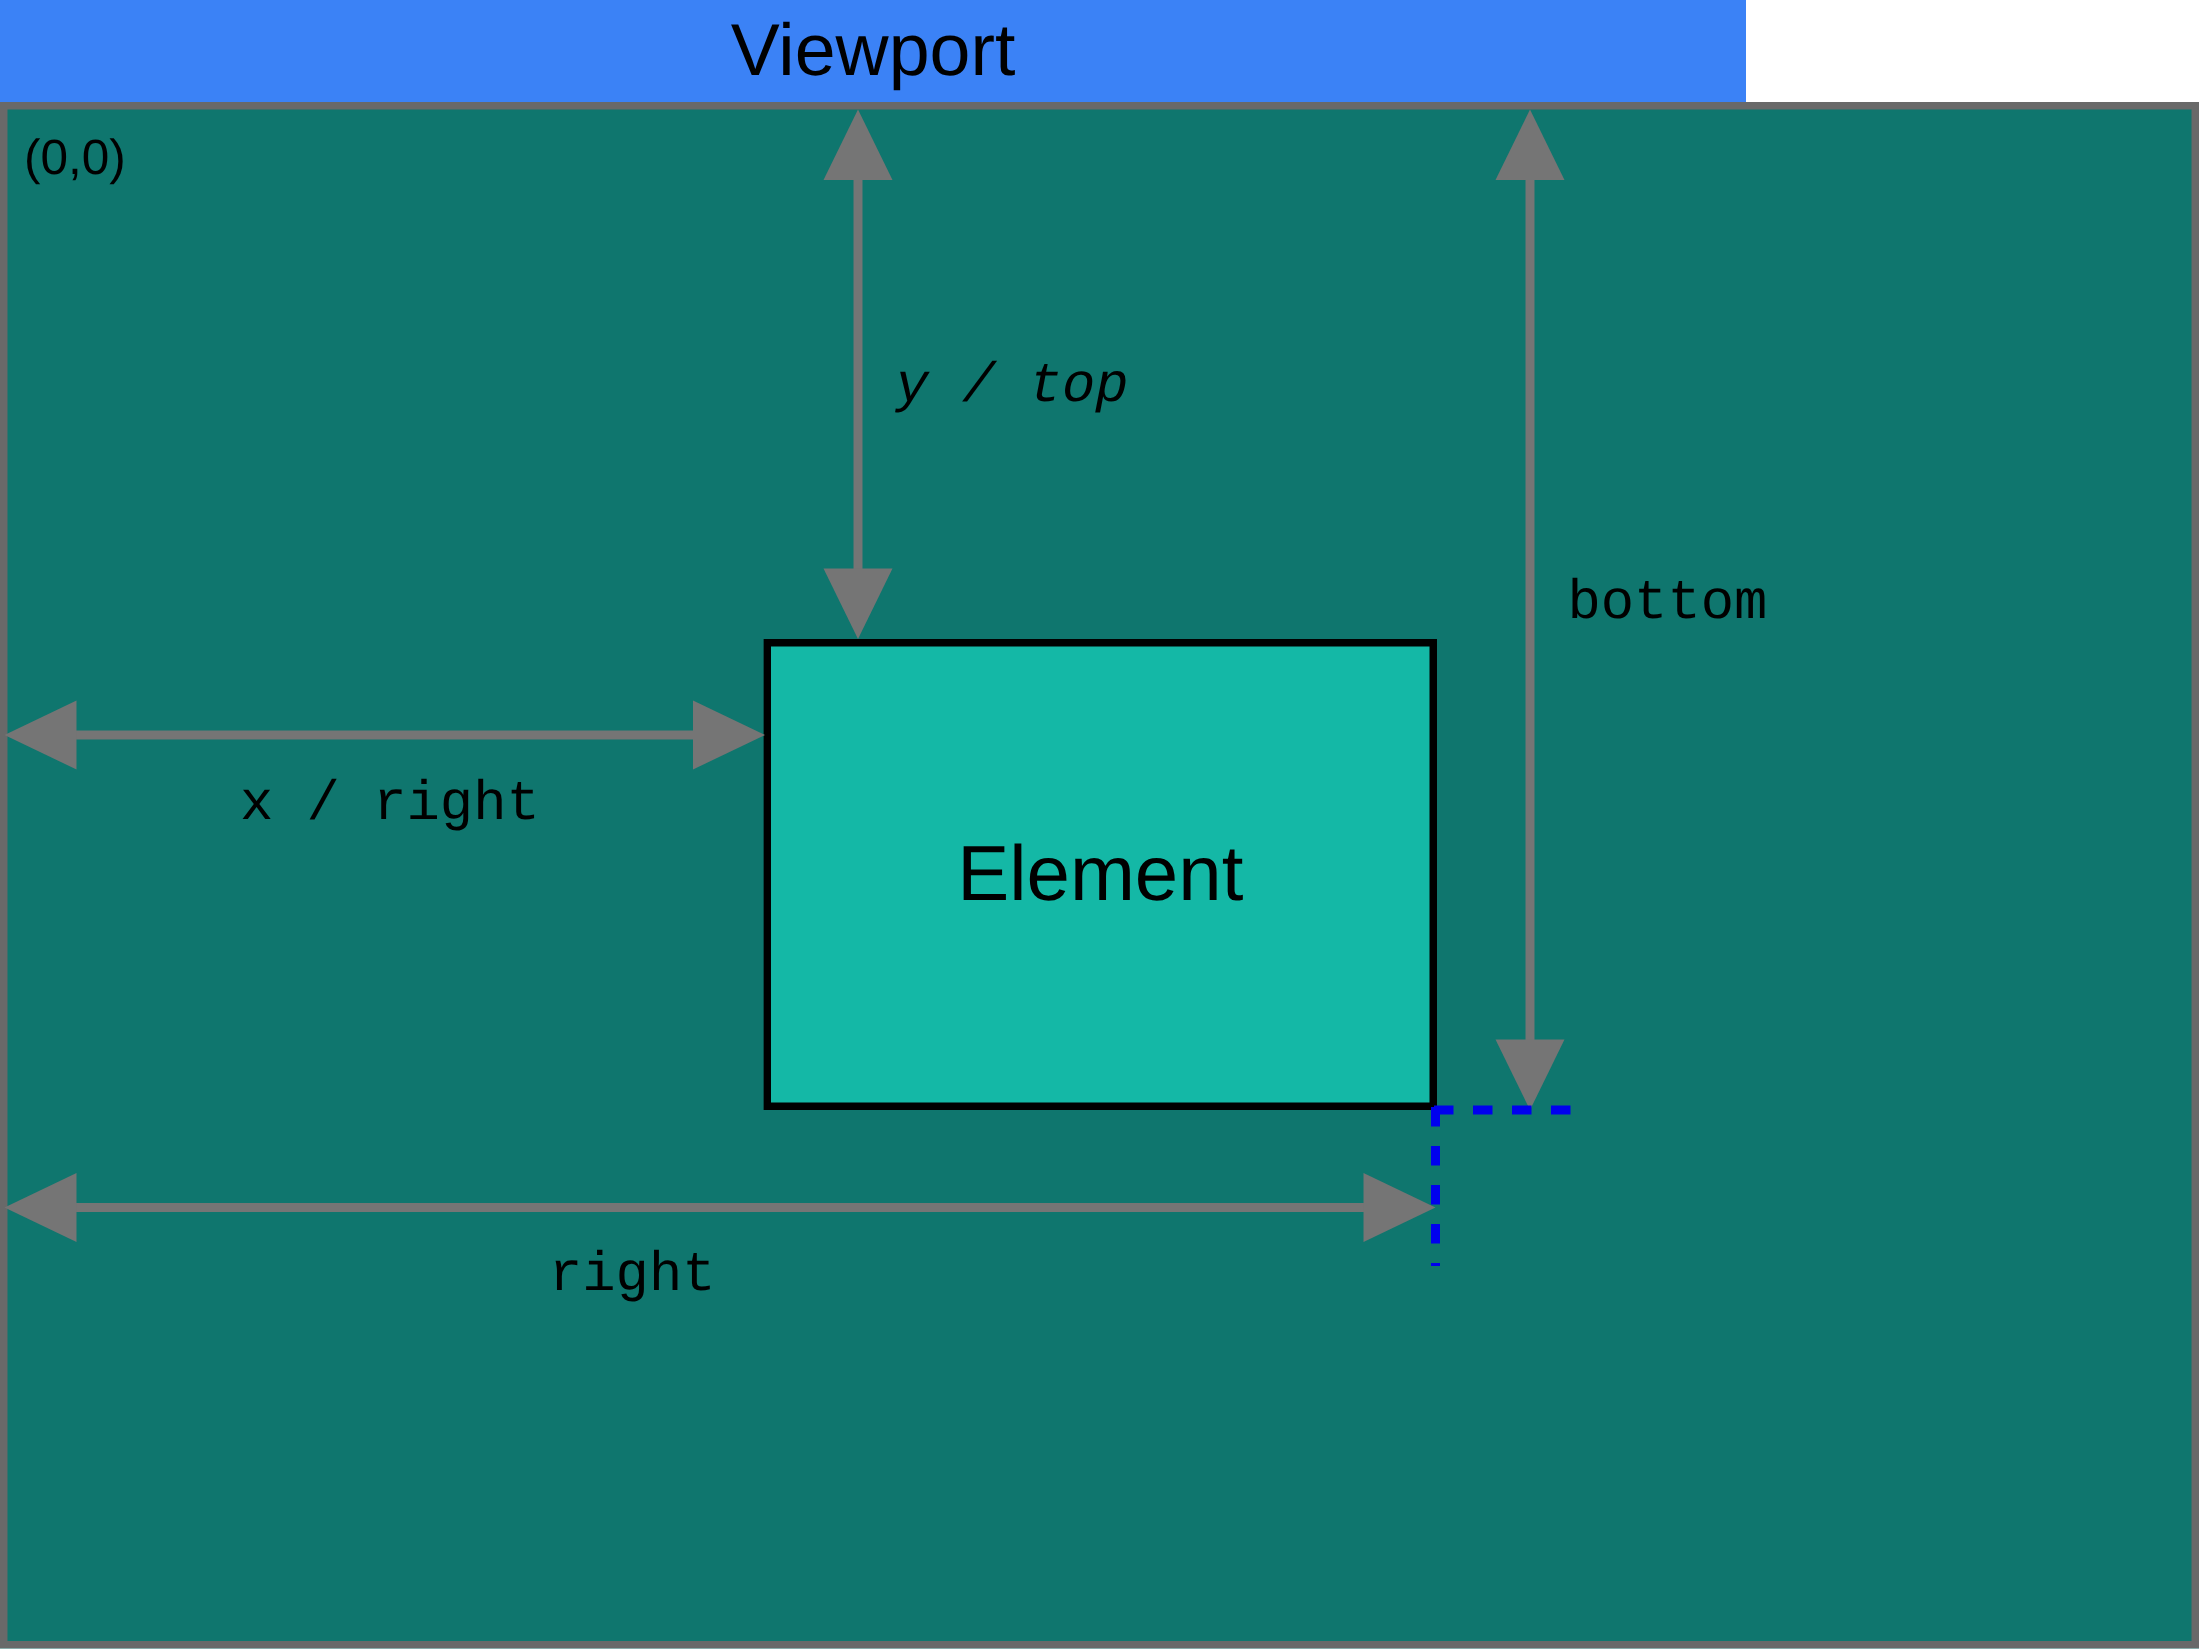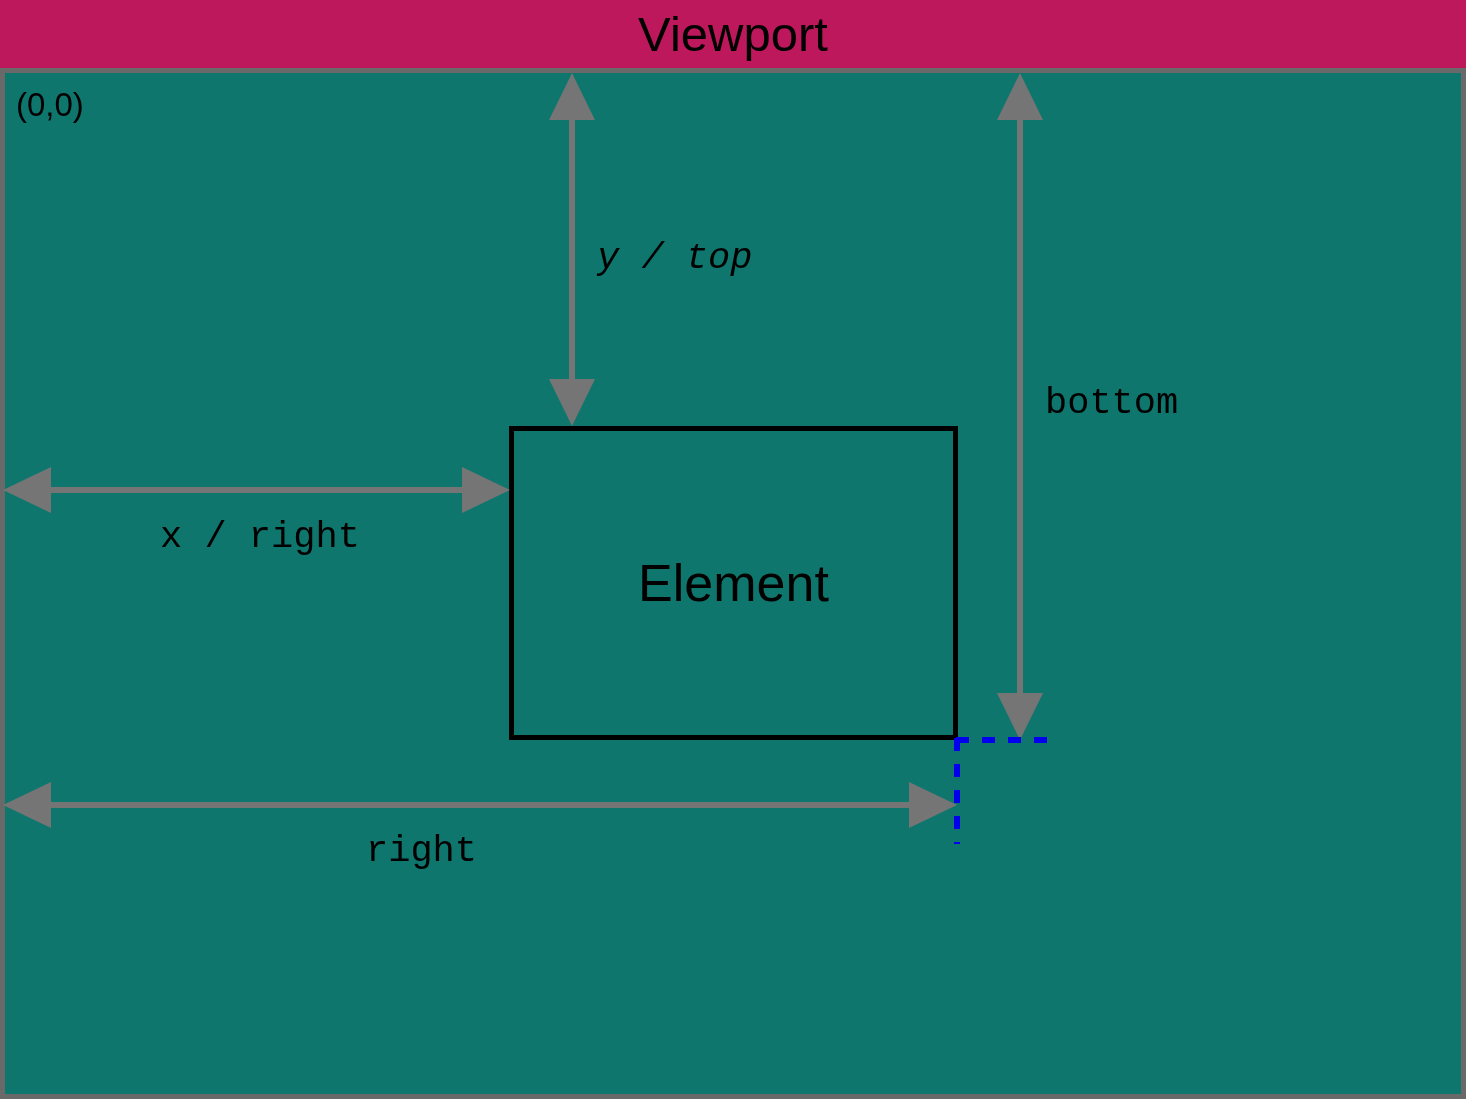--- a/index.html
+++ b/index.html
@@ -13,23 +13,23 @@
     height: 1099px;
     overflow: hidden;
     font-family: "Liberation Sans", sans-serif;
   }
 
   
   #viewport-header {
     position: absolute;
     left: 0;
     top: 0;
-    width: 1466px;
+    width: 1164px;
     height: 68px;
-    background: #be185d;
+    background: #3b82f6;
     display: flex;
     align-items: center;
     justify-content: center;
   }
   #viewport-title {
     font-family: "Liberation Sans", sans-serif;
     font-size: 49px;
     line-height: 1;
     color: #000000;
     letter-spacing: 0px;
@@ -61,21 +61,21 @@
 
   
   #element-box {
     position: absolute;
     left: 509px;
     top: 426px;
     width: 449px;
     height: 314px;
     box-sizing: border-box;
     border: 5px solid #000000;
-    background: #0f766e;
+    background: #14b8a6;
     display: flex;
     align-items: center;
     justify-content: center;
   }
   #element-label {
     font-family: "Liberation Sans", sans-serif;
     font-size: 52px;
     line-height: 1;
     color: #000000;
     white-space: nowrap;

